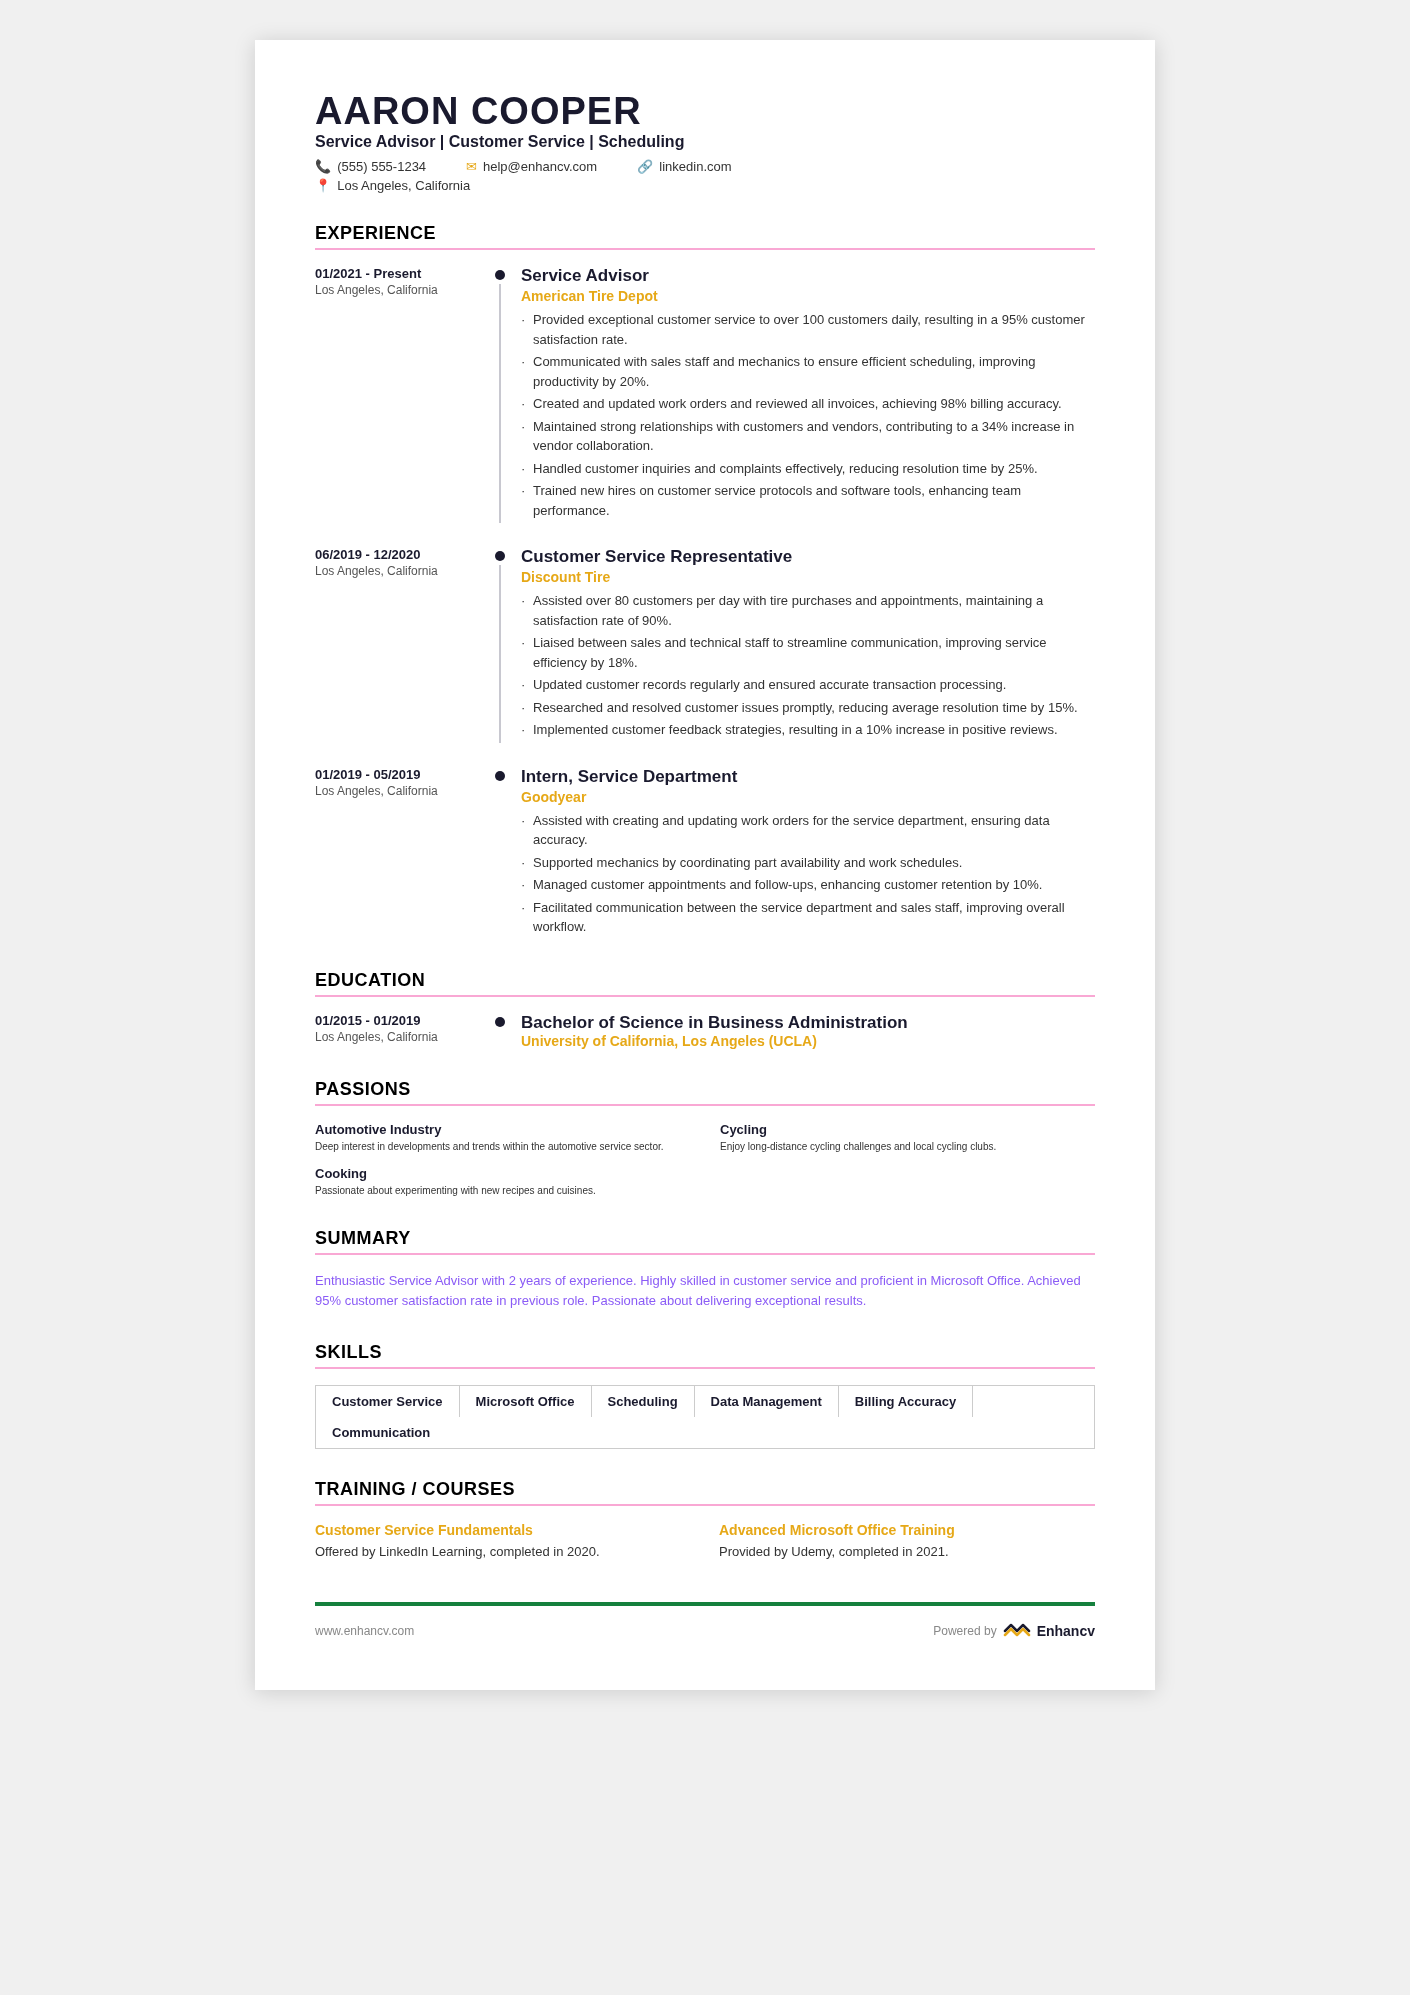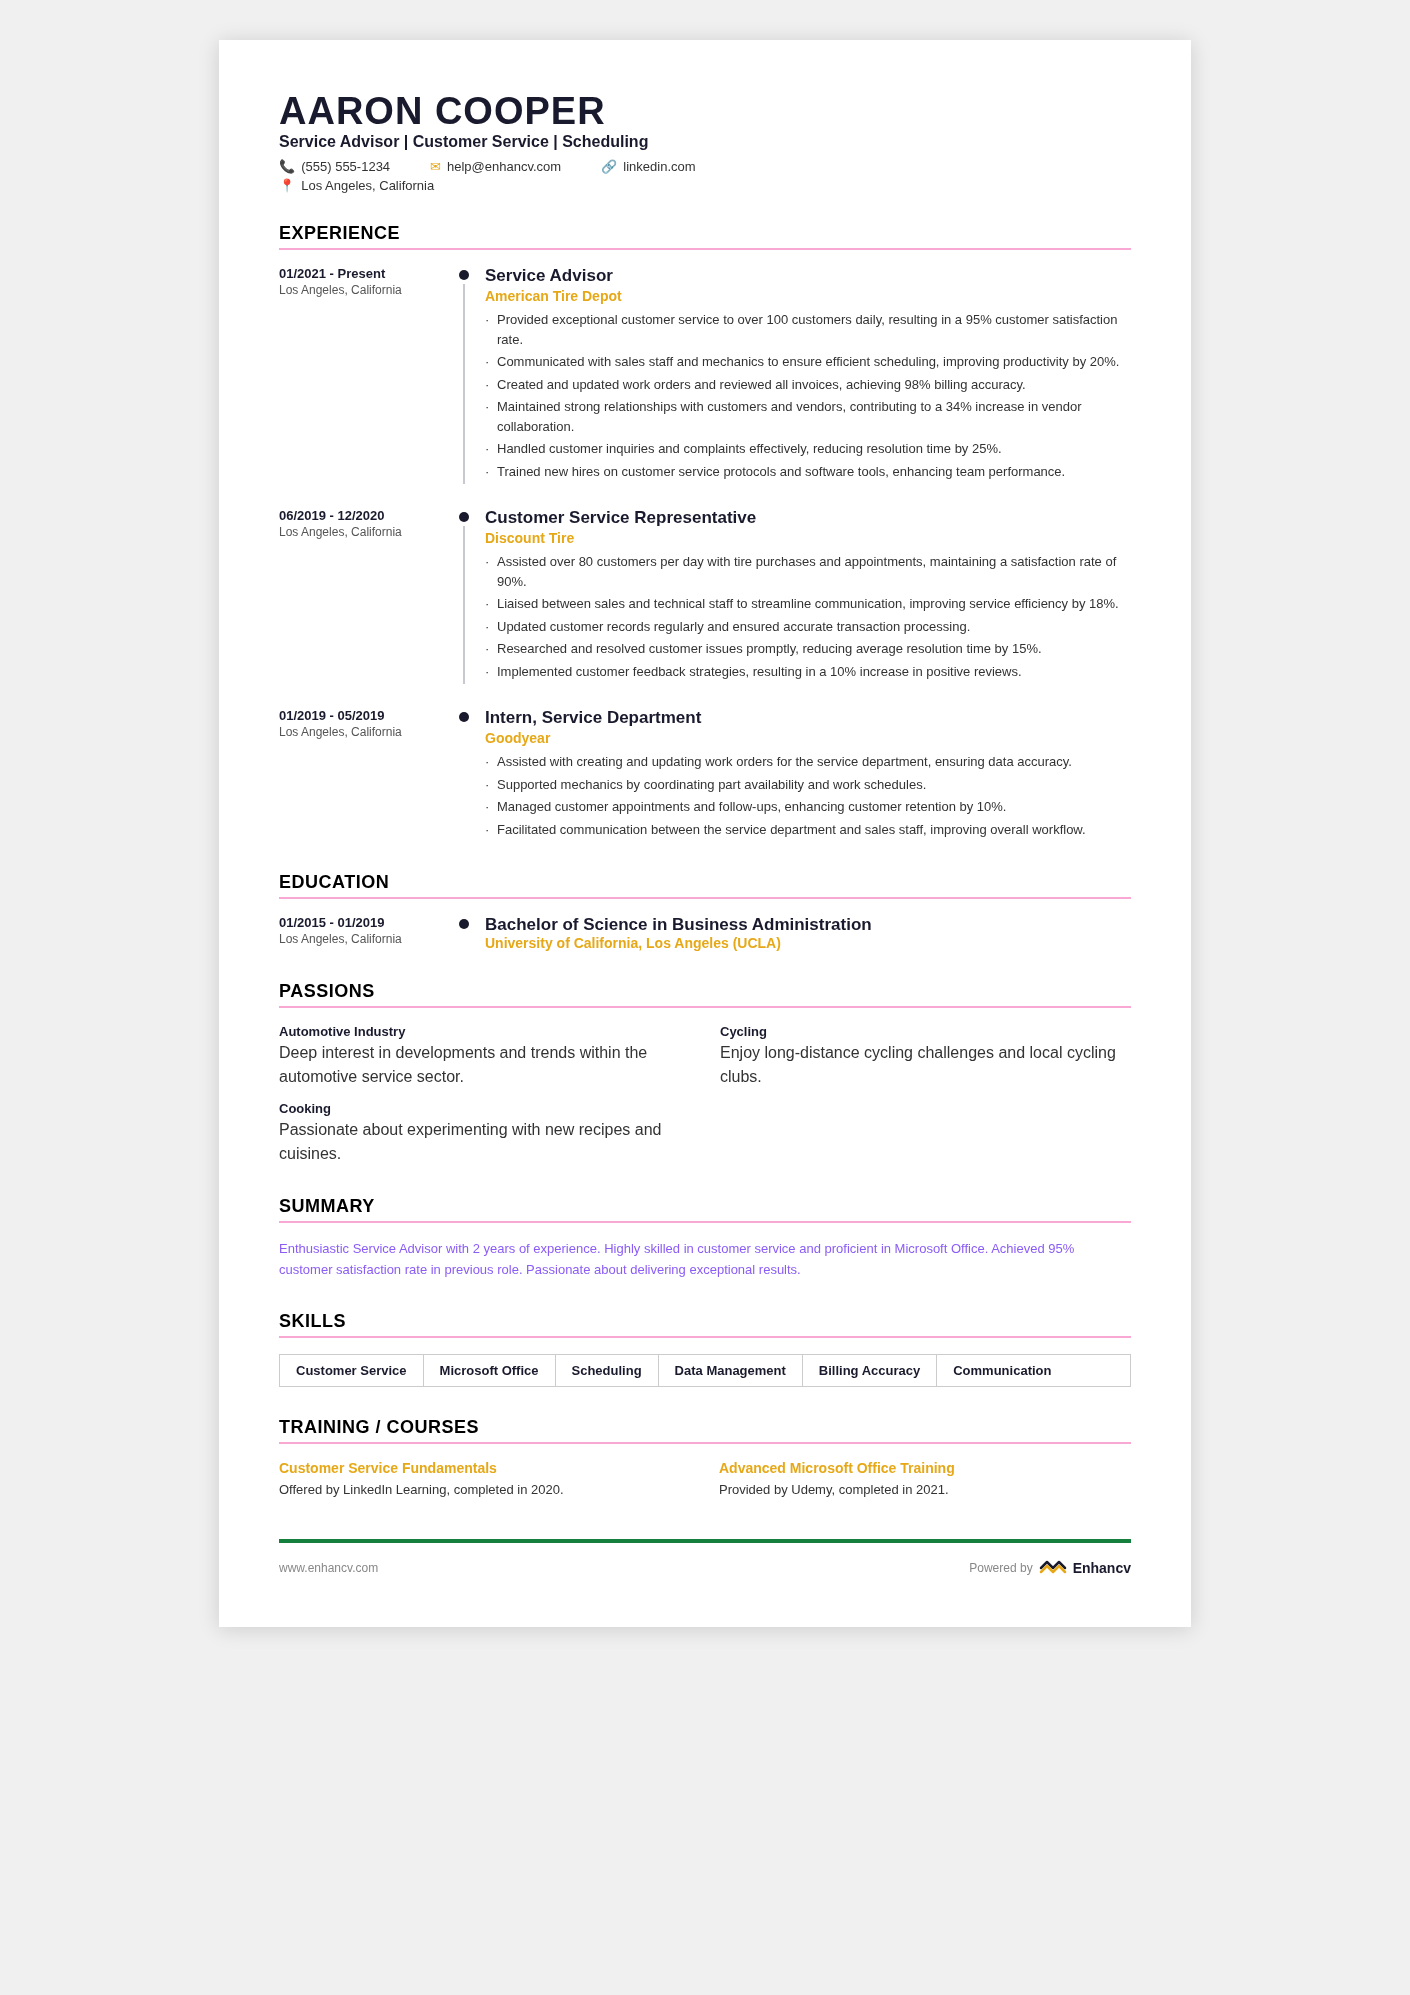--- a/index.html
+++ b/index.html
@@ -5,21 +5,21 @@
     * { box-sizing: border-box; margin: 0; padding: 0; }
     body {
       font-family: 'Arial', sans-serif;
       background: #f0f0f0;
       display: flex;
       justify-content: center;
       padding: 40px 20px;
     }
     .resume {
       background: #fff;
-      width: 972px;
+      width: 900px;
       padding: 50px 60px;
       box-shadow: 0 2px 20px rgba(0,0,0,0.15);
     }
     .header-name {
       font-size: 38px;
       font-weight: 900;
       color: #1a1a2e;
       letter-spacing: 1px;
       text-transform: uppercase;
     }
@@ -156,21 +156,21 @@
       grid-template-columns: 1fr 1fr;
       gap: 12px 30px;
     }
     .passion-item .passion-title {
       font-size: 13px;
       font-weight: 700;
       color: #1a1a2e;
       margin-bottom: 2px;
     }
     .passion-item .passion-desc {
-      font-size: 16px;
+      font-size: 10px;
       color: #333;
       line-height: 1.5;
     }
     .summary-text {
       font-size: 13px;
       color: #8b5cf6;
       line-height: 1.6;
     }
     .skills-row {
       display: flex;

